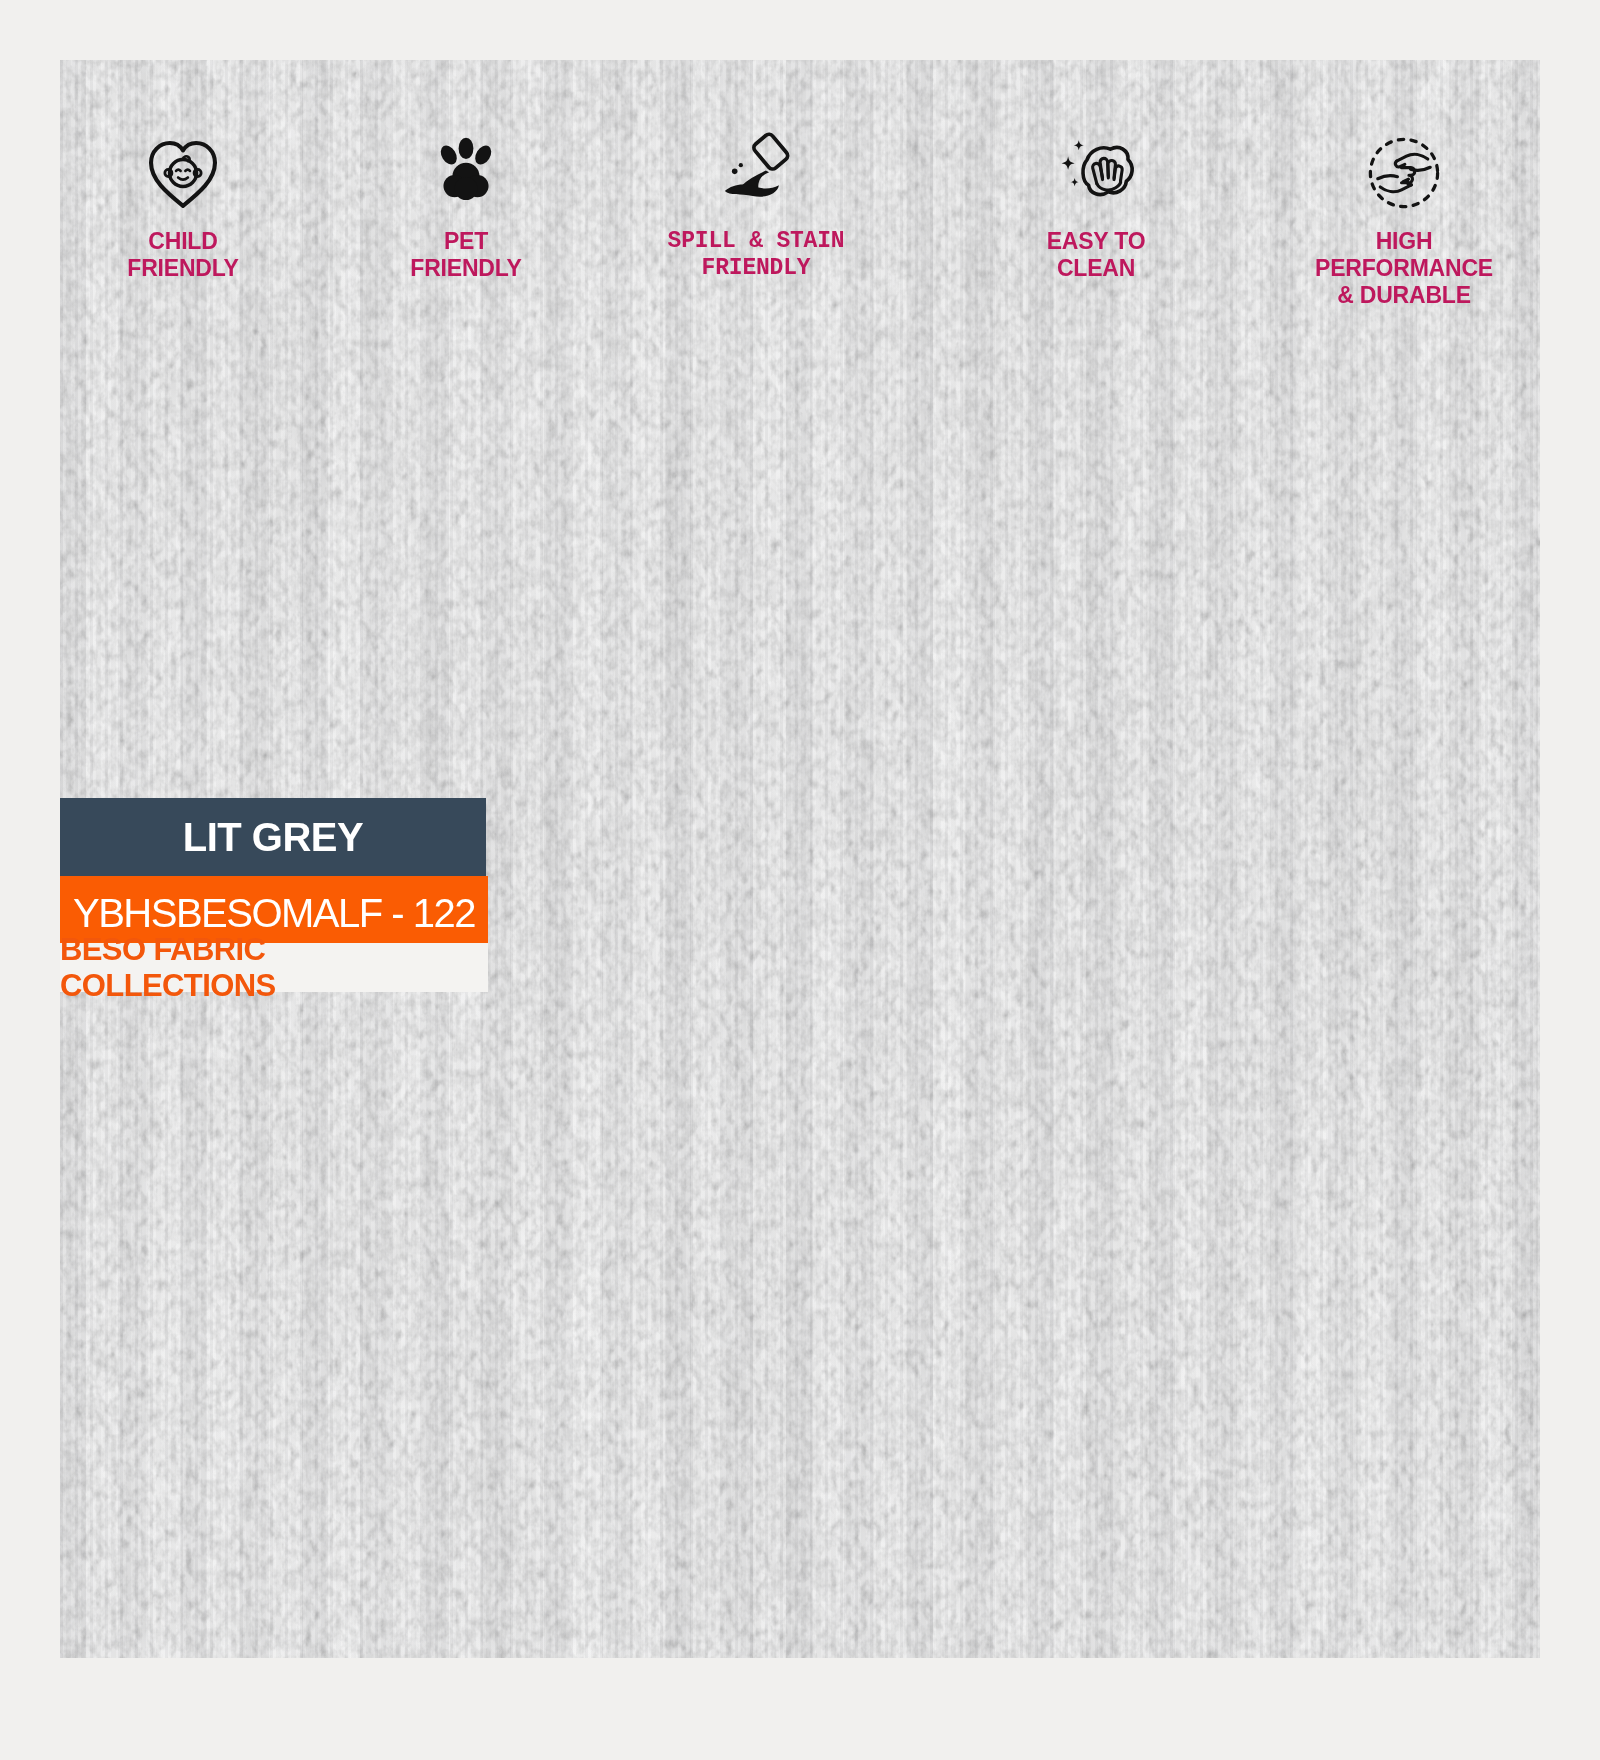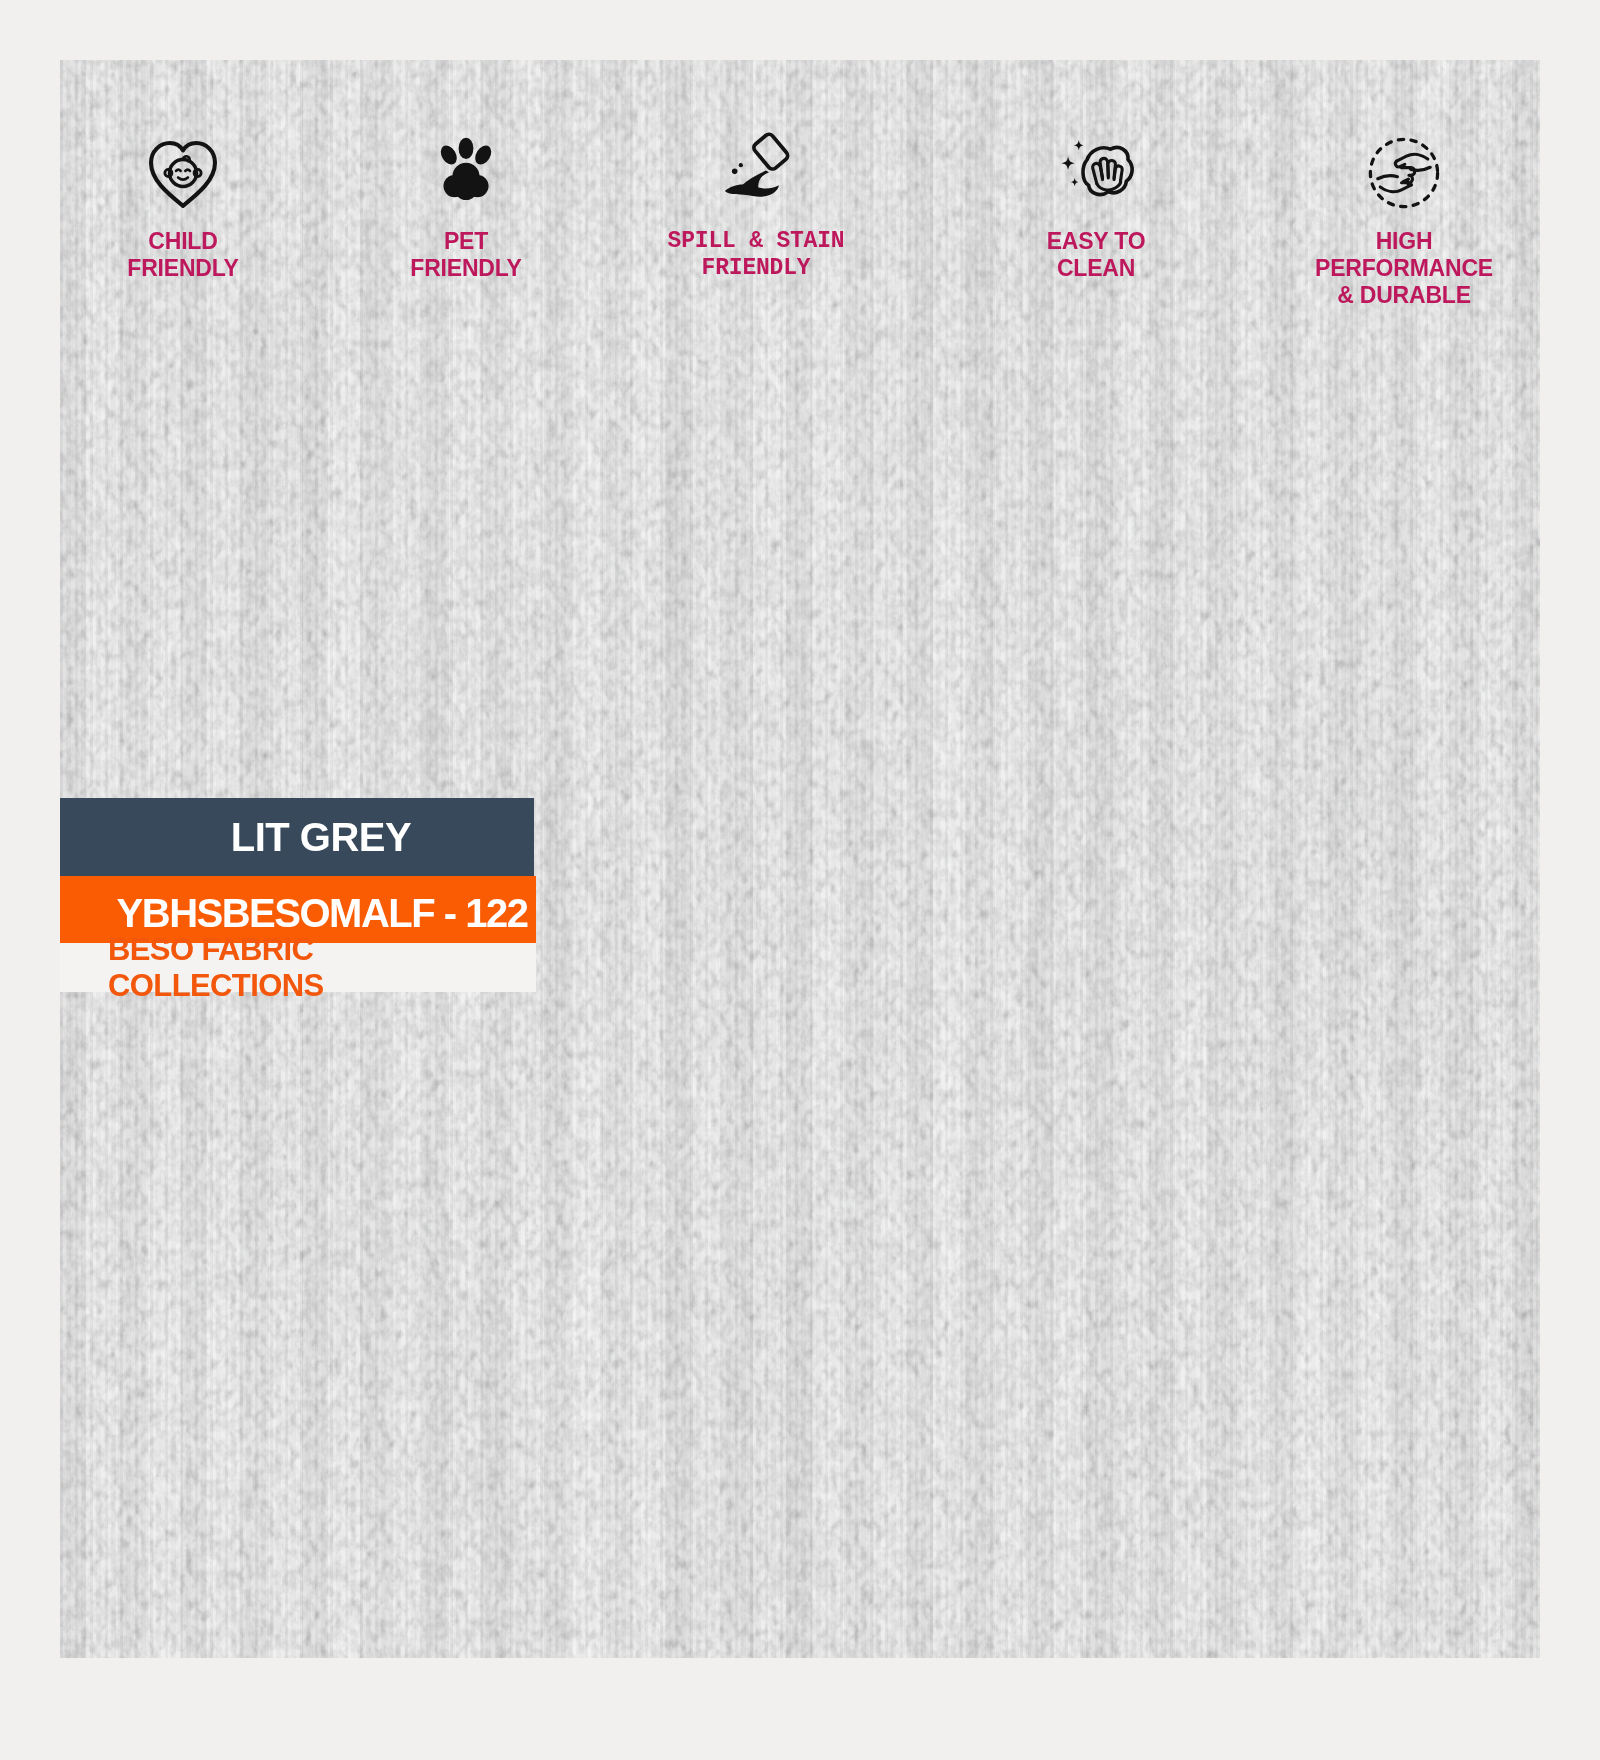--- a/index.html
+++ b/index.html
@@ -27,33 +27,33 @@
   }
   .f1{left:3px;} .f2{left:286px;justify-content:center;} .f3{left:576px;font-family:Liberation Mono, monospace;} .f4{left:916px;} .f5{left:1224px;}
   .feature svg{width:82px;height:82px;display:block;}
   .flabel{
     margin-top:14px;text-align:center;
     font-size:23px;line-height:27px;font-weight:700;
     letter-spacing:-.2px;color:#be185d;
   }
   .flabel span{display:block;}
   .banner{
-    position:absolute;left:0;display:flex;align-items:center;justify-content:center;padding-left:48px;
+    position:absolute;left:0;display:flex;align-items:center;justify-content:center;
   }
   .banner-name{
     top:738px;width:426px;height:78px;background:#37495A;
   }
   .banner-name span{
     color:#FFFFFF;font-size:40px;font-weight:700;letter-spacing:-.5px;
   }
   .banner-code{
     top:816px;width:428px;height:67px;background:#FA5C03;
   }
   .banner-code span{
-    color:#FFFFFF;font-size:40px;font-weight:700;letter-spacing:-1.5px;margin-top:7px;
+    color:#FFFFFF;font-size:40px;font-weight:400;letter-spacing:-1.5px;margin-top:7px;
   }
   .banner-collection{
     top:883px;width:428px;height:49px;background:#F4F3F1;
   }
   .banner-collection span{
     color:#F3570B;font-size:31px;font-weight:700;letter-spacing:-.6px;
   }
   .ic{stroke:#131313;fill:none;stroke-linecap:round;stroke-linejoin:round;}
   .fill{fill:#131313;stroke:none;}
 </style>

